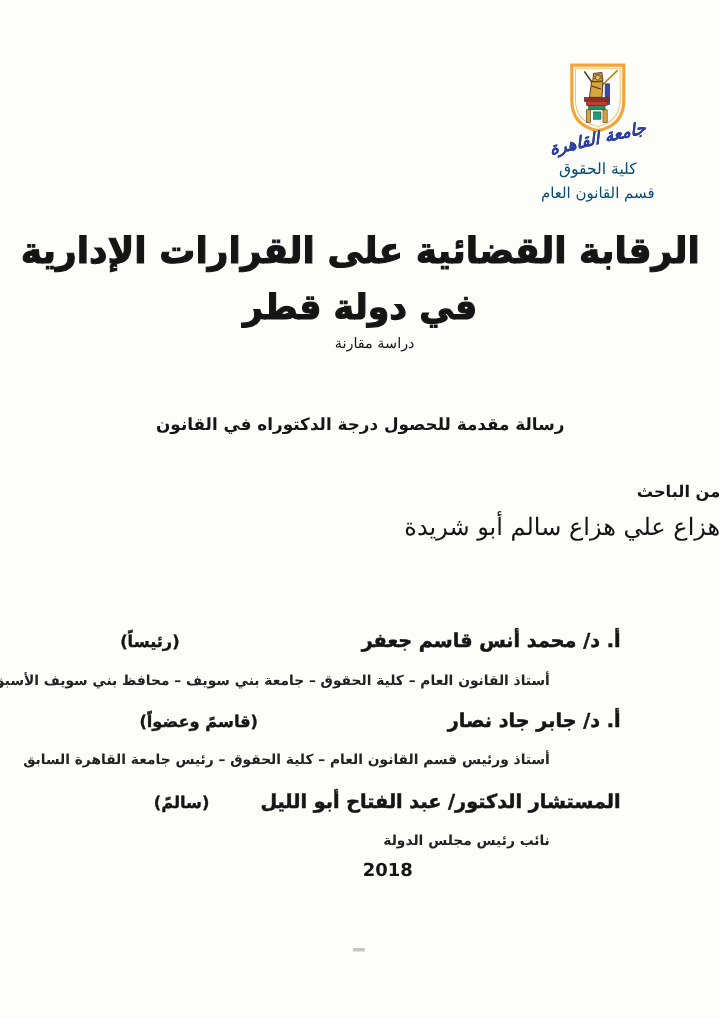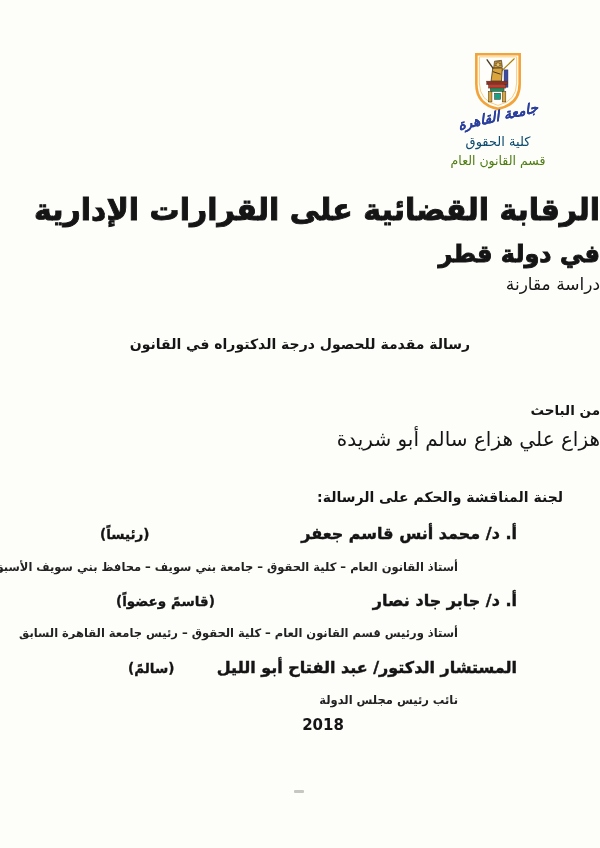--- a/index.html
+++ b/index.html
@@ -24,35 +24,35 @@
   .emblem-svg{display:block;margin:0 auto;width:52px;height:64px;}
   .calligraphy{
     margin-top:-6px;
     font-size:14px;font-weight:bold;font-style:italic;
     color:#2b3f9e;
     transform:rotate(-13deg) skewX(-6deg);
     white-space:nowrap;
     text-shadow:0 0 .4px #2b3f9e;
   }
   .faculty{margin-top:10px;font-size:13px;color:#0c4a6e;}
-  .department{margin-top:4px;font-size:12.5px;color:#4d7c0f;}
+  .department{margin-top:4px;font-size:12.5px;color:#0c4a6e;}
   
-  .title-block{position:absolute;top:193px;left:0;right:0;}
+  .title-block{position:absolute;top:193px;left:0;right:0;text-align:center;}
   .title-line1{
     font-size:30px;font-weight:bold;line-height:1.15;
     -webkit-text-stroke:.9px #151515;
   }
   .title-line2{
-    margin-top:13px;font-size:24px;font-weight:bold;line-height:1.1;
+    margin-top:13px;font-size:29px;font-weight:bold;line-height:1.1;
     -webkit-text-stroke:.9px #151515;
   }
-  .subtitle{margin-top:7px;font-size:17px;font-weight:normal;padding-left:24px;}
+  .subtitle{margin-top:7px;font-size:12px;font-weight:normal;padding-left:24px;}
   
   .thesis-statement{
-    position:absolute;top:336px;left:0;right:0;text-align:center;
+    position:absolute;top:346px;left:0;right:0;text-align:center;
     font-size:14px;font-weight:bold;
   }
   .by-label{
     position:absolute;top:402px;left:0;right:0;text-align:right;
     font-size:13.5px;font-weight:bold;
   }
   .researcher-name{
     position:absolute;top:427px;left:0;right:0;text-align:right;
     font-size:20px;font-weight:normal;
   }
@@ -134,21 +134,20 @@
   <div class="title-block">
     <div class="title-line1">الرقابة القضائية على القرارات الإدارية</div>
     <div class="title-line2">في دولة قطر</div>
     <div class="subtitle">دراسة مقارنة</div>
   </div>
 
   <div class="thesis-statement">رسالة مقدمة للحصول درجة الدكتوراه في القانون</div>
   <div class="by-label">من الباحث</div>
   <div class="researcher-name">هزاع علي هزاع سالم أبو شريدة</div>
 
-  <div class="committee-heading">لجنة المناقشة والحكم على الرسالة:</div>
 
   <div class="member-row m1">
     <span class="member-name">أ. د/ محمد أنس قاسم جعفر</span>
     <span class="member-role">(رئيساً)</span>
   </div>
   <div class="affiliation a1">أستاذ القانون العام – كلية الحقوق – جامعة بني سويف – محافظ بني سويف الأسبق</div>
 
   <div class="member-row m2">
     <span class="member-name">أ. د/ جابر جاد نصار</span>
     <span class="member-role">(قاسمً وعضواً)</span>

